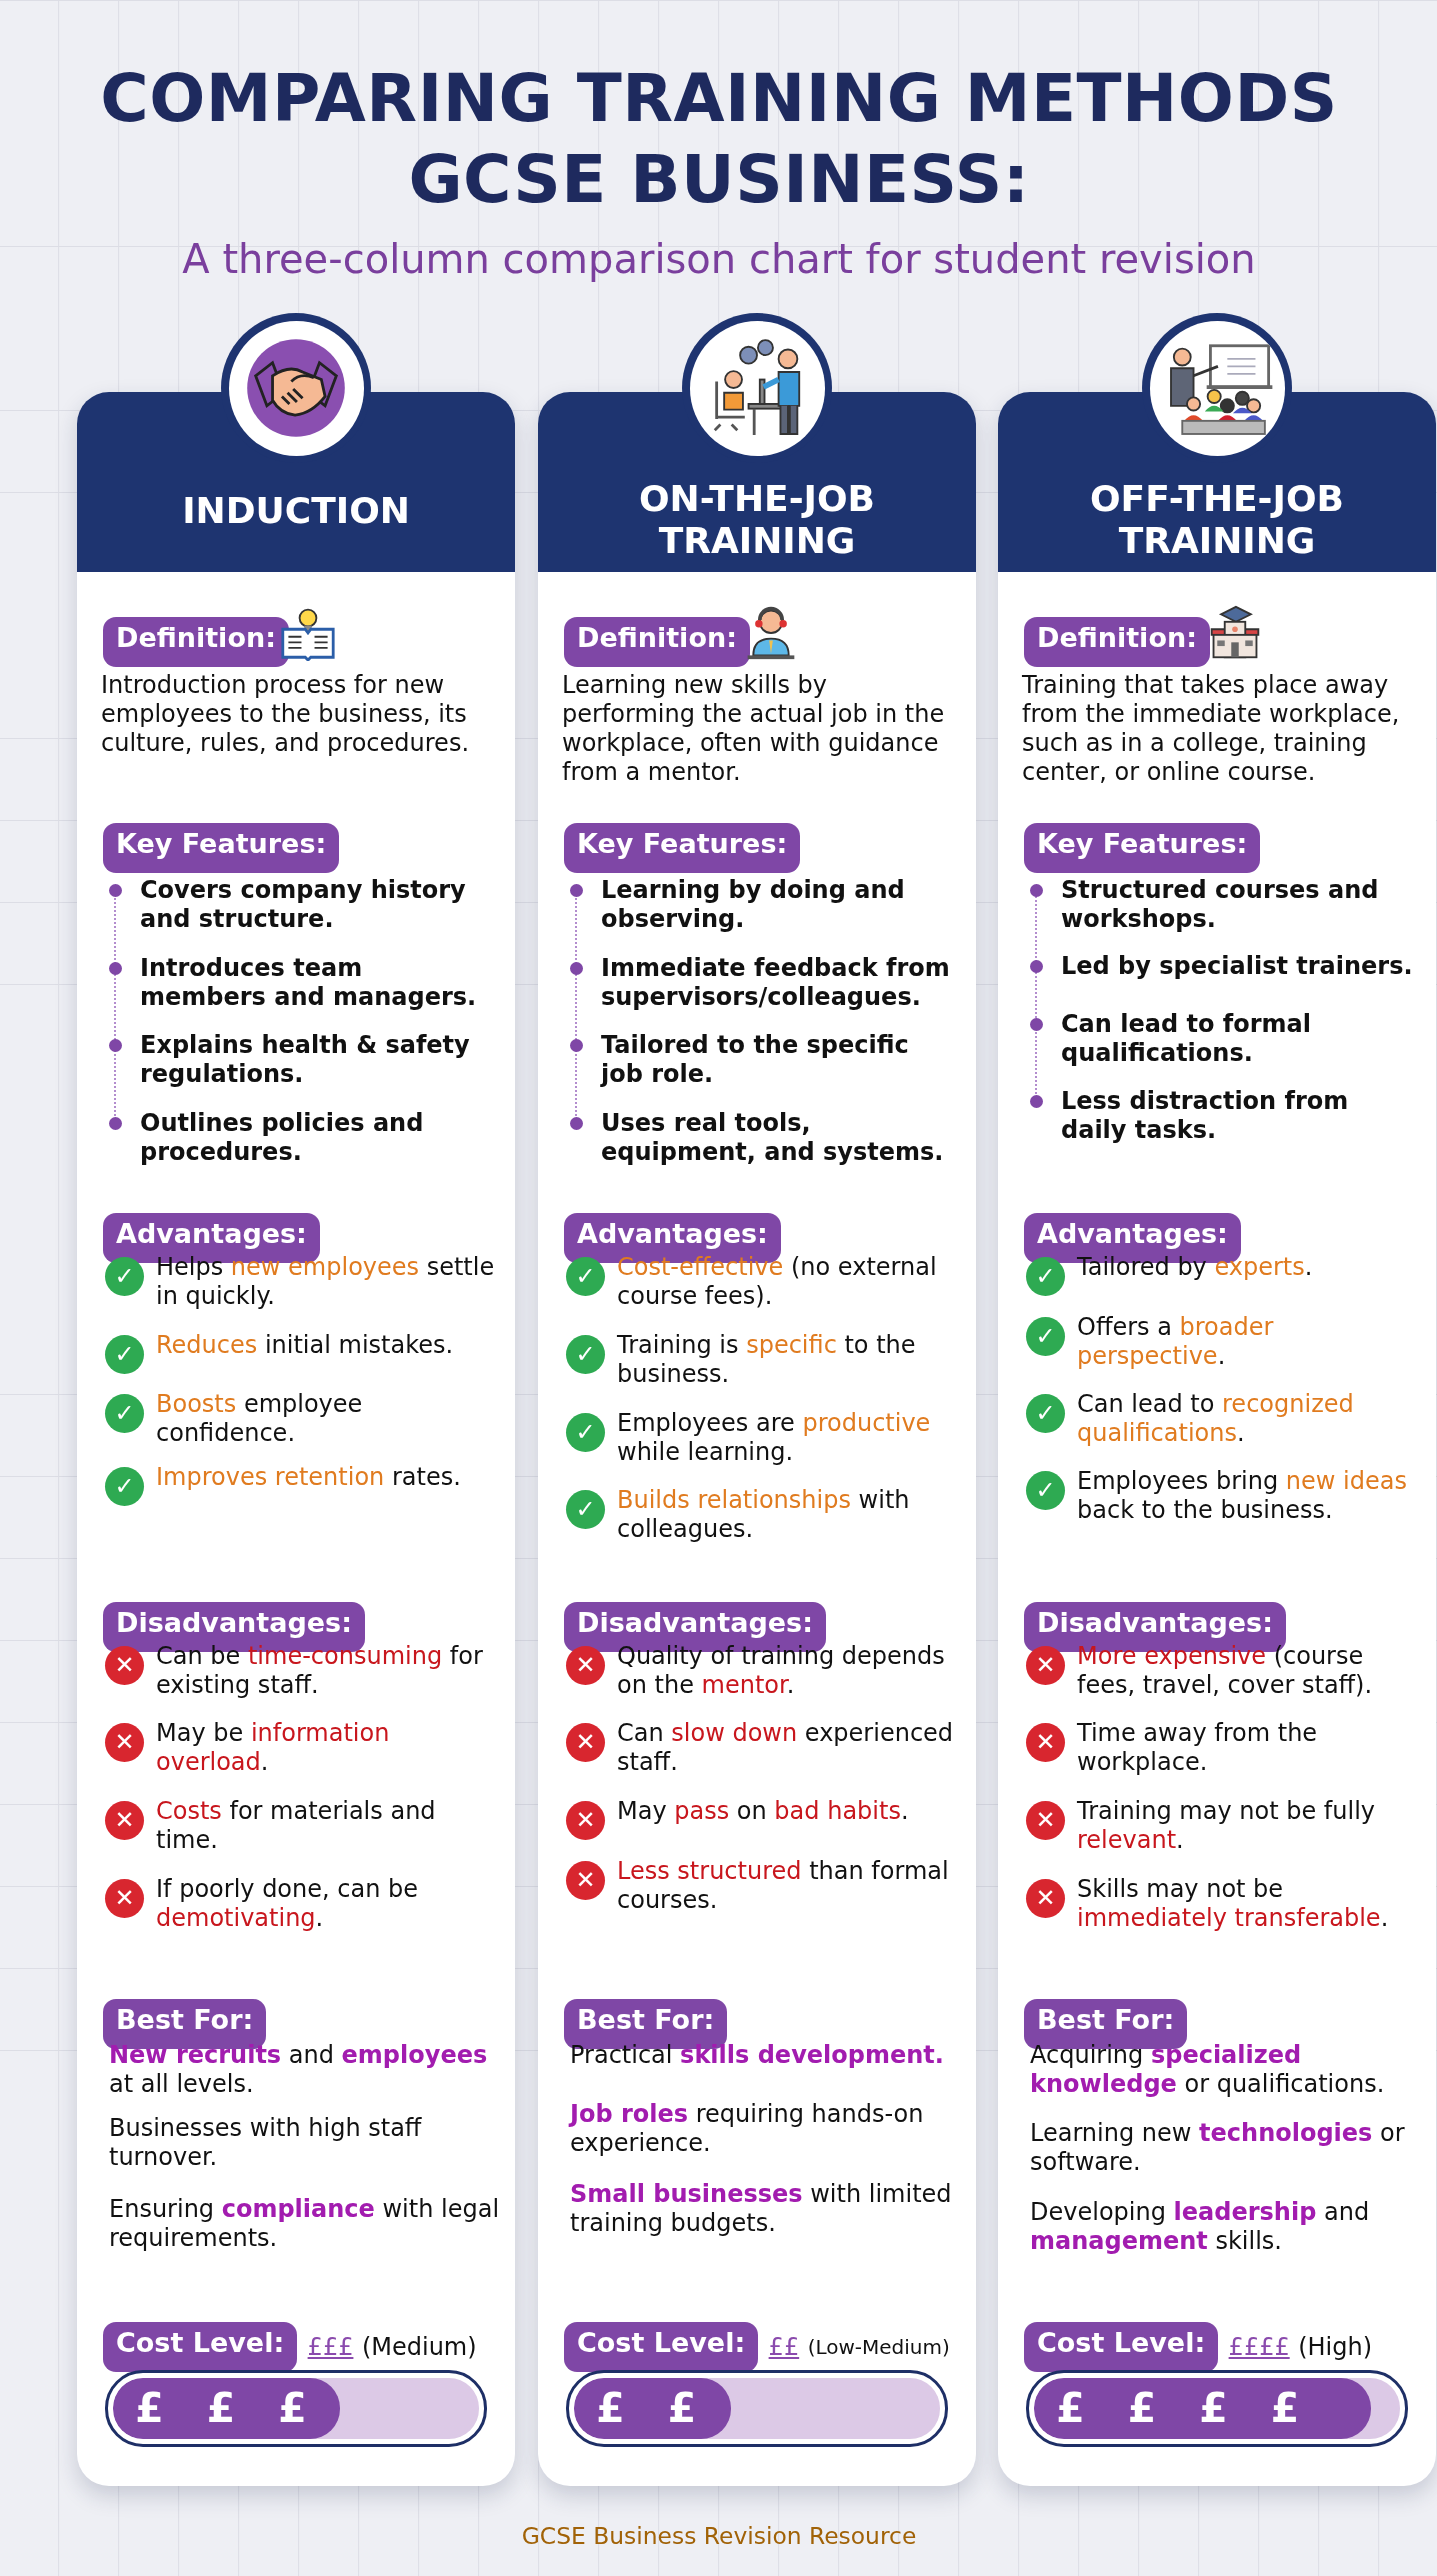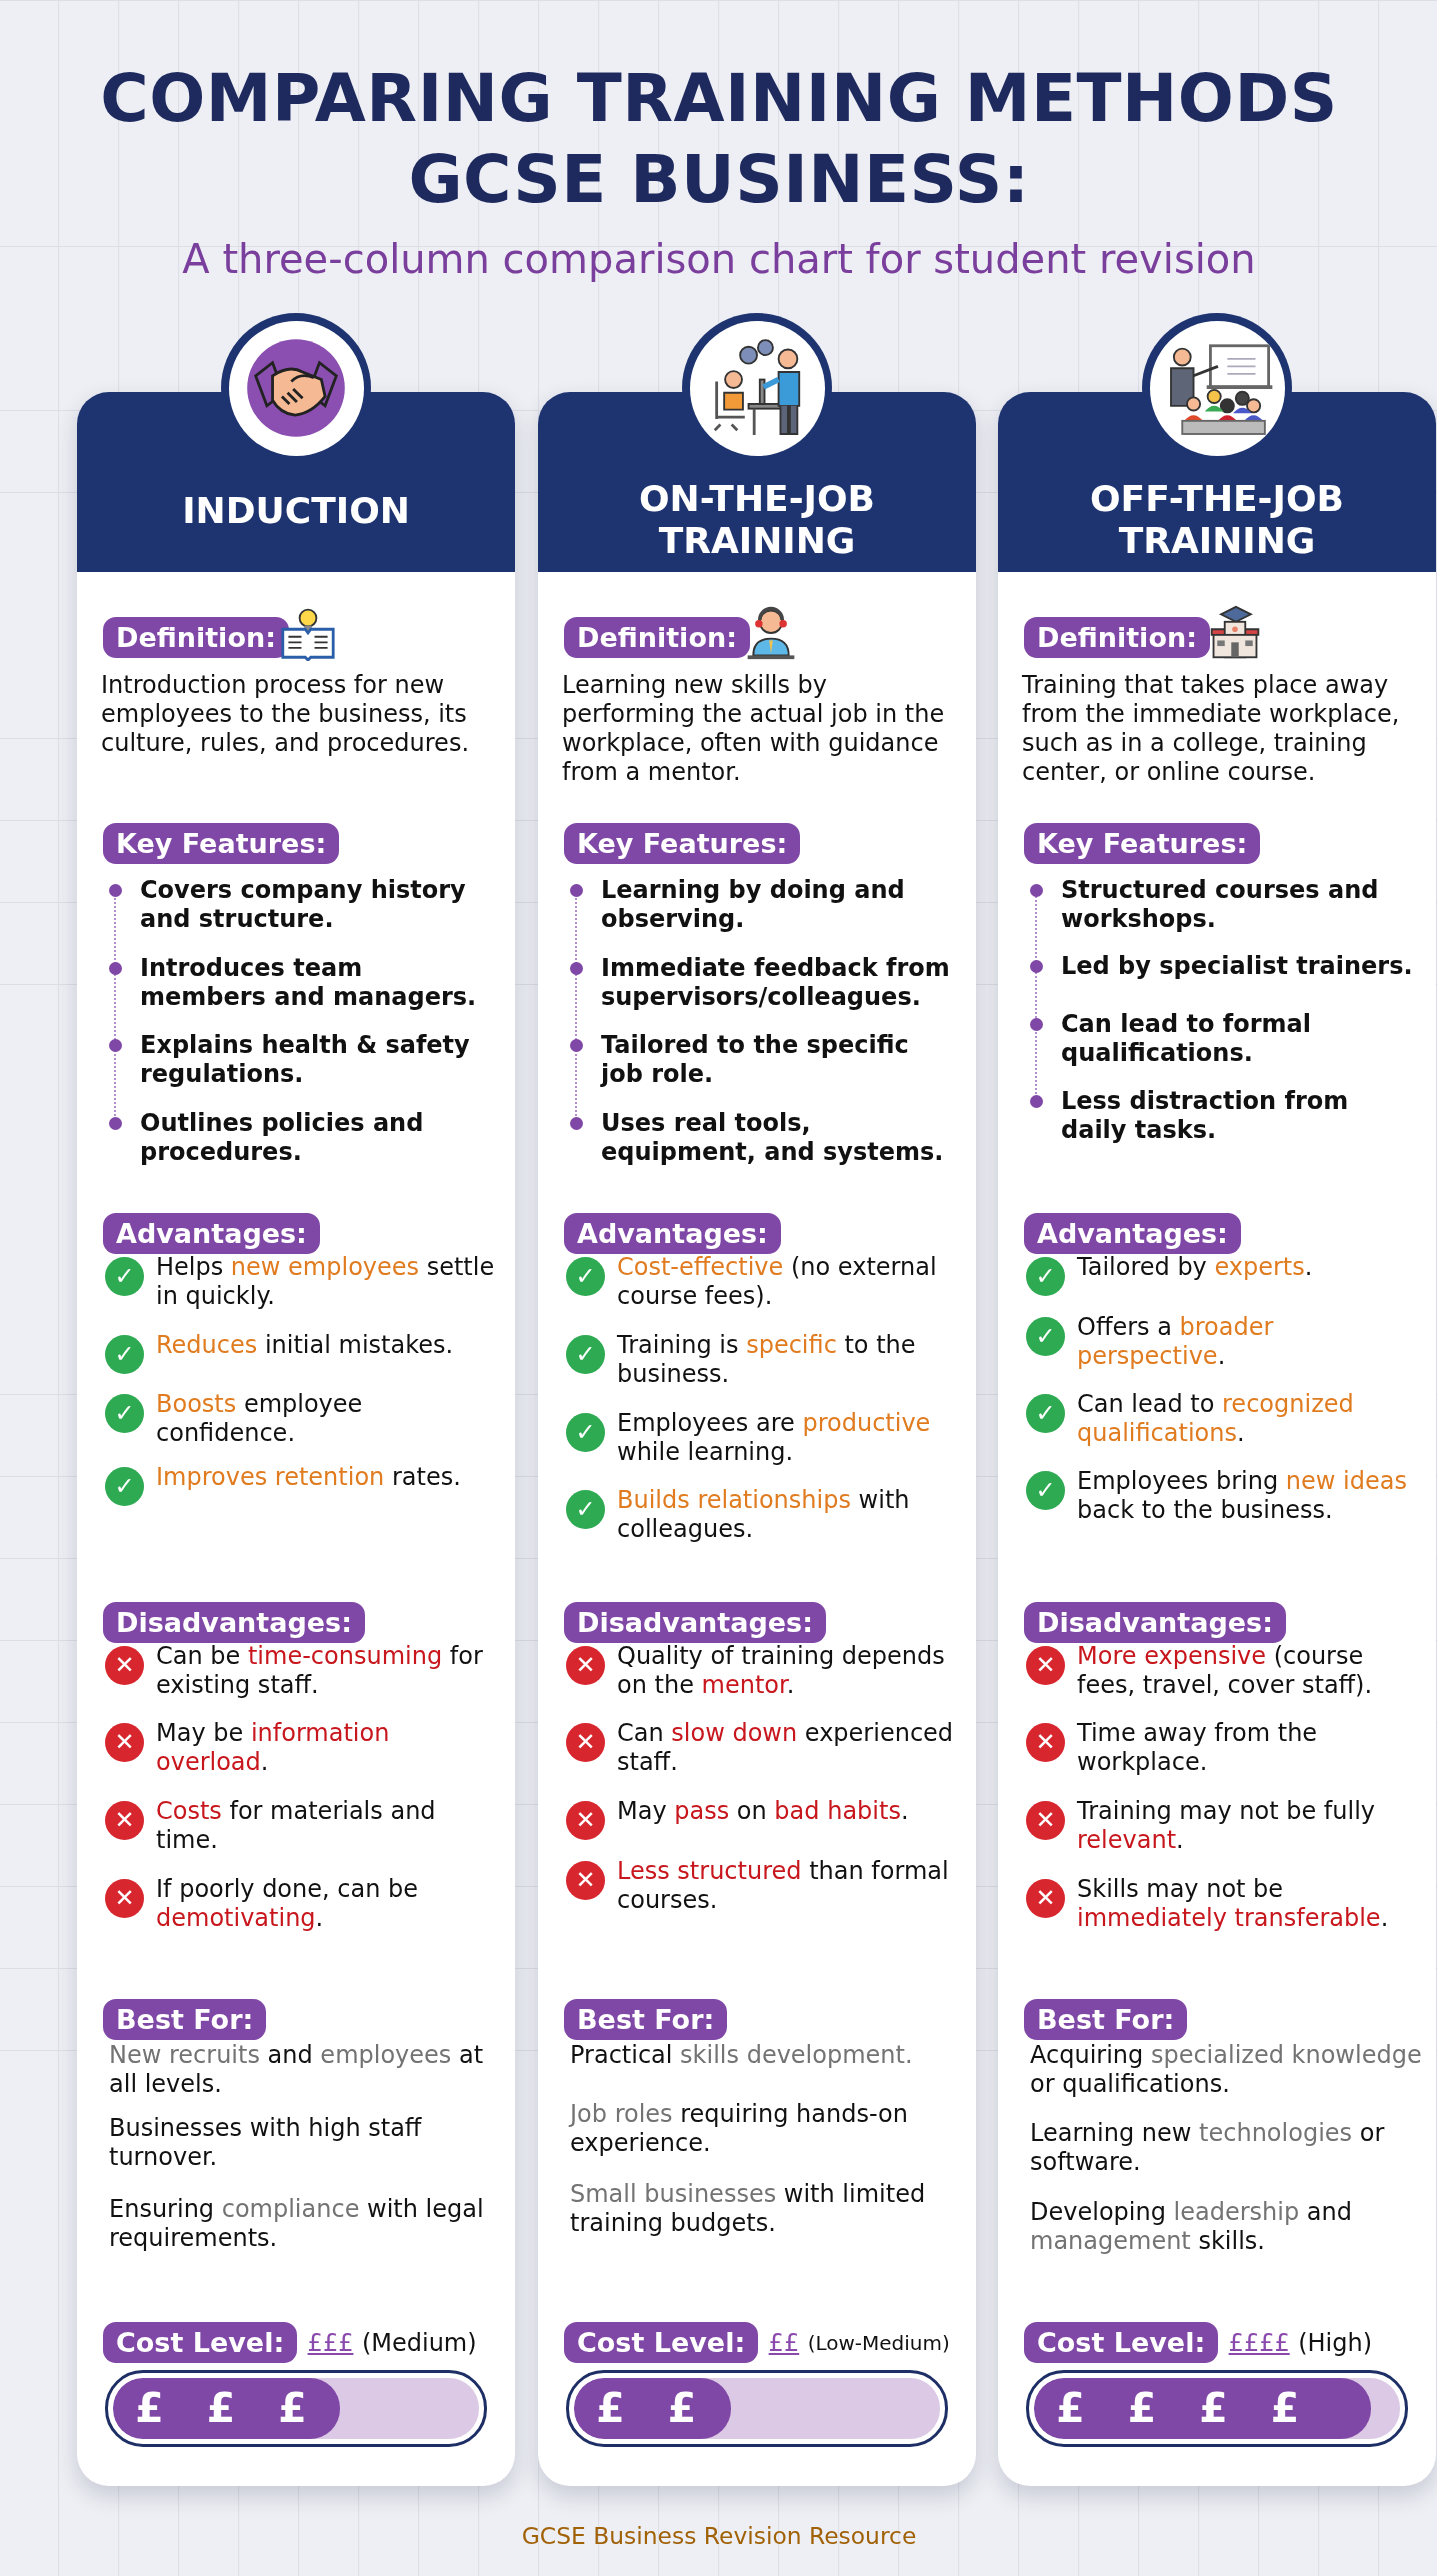--- a/index.html
+++ b/index.html
@@ -45,21 +45,21 @@
   .card-title.single { top: 98px; }
   .icon-ring {
     position: absolute; left: 144px; top: -79px; width: 150px; height: 150px;
     border-radius: 50%; background: #1e3470; padding: 7.5px;
   }
   .icon-disc {
     width: 135px; height: 135px; border-radius: 50%; background: #fff;
     display: flex; align-items: center; justify-content: center; overflow: hidden;
   }
   .pill {
-    position: absolute; left: 26px; height: 41px; padding: 0 13px;
+    position: absolute; left: 26px; height: 50px; padding: 0 13px;
     background: #7f47a6; color: #fff; font-weight: bold; font-size: 27px;
     line-height: 41px; border-radius: 13px; white-space: nowrap;
   }
   .def-icon { position: absolute; top: -11.2px; width: 58px; height: 56px; }
   .def-text {
     position: absolute; left: 24px; width: 393px; font-size: 24px; line-height: 29px; color: #111;
   }
   .features { position: absolute; left: 24px; top: 0; width: 393px; }
   .feat {
     position: absolute; left: 0; width: 393px; padding-left: 39px;
@@ -78,21 +78,21 @@
   }
   .item .badge {
     position: absolute; left: 0; top: 3.7px; width: 39px; height: 39px;
     border-radius: 50%; color: #fff; font-weight: bold; font-size: 24px;
     line-height: 39px; text-align: center;
   }
   .badge.ok { background: #2eaa52; }
   .badge.bad { background: #d8262f; }
   .hl-o { color: #e07b1f; }
   .hl-r { color: #c8161d; }
-  .hl-p { color: #737373; }
+  .hl-p { color: #a21caf; font-weight: bold; }
   .best {
     position: absolute; left: 32px; width: 393px; font-size: 24px; line-height: 29px; color: #111;
   }
   .cost-row { position: absolute; left: 26px; height: 41px; white-space: nowrap; }
   .cost-row .pill { position: relative; left: 0; display: inline-block; vertical-align: middle; }
   .cost-syms { color: #8a4aad; font-size: 24px; vertical-align: middle; margin-left: 5.6px; text-decoration: underline; }
   .cost-desc { color: #111; font-size: 24px; vertical-align: middle; margin-left: 3.7px; }
   .cost-desc.sm { font-size: 20px; text-align: right; }
   .bar {
     position: absolute; left: 28px; width: 382px; height: 77px;

